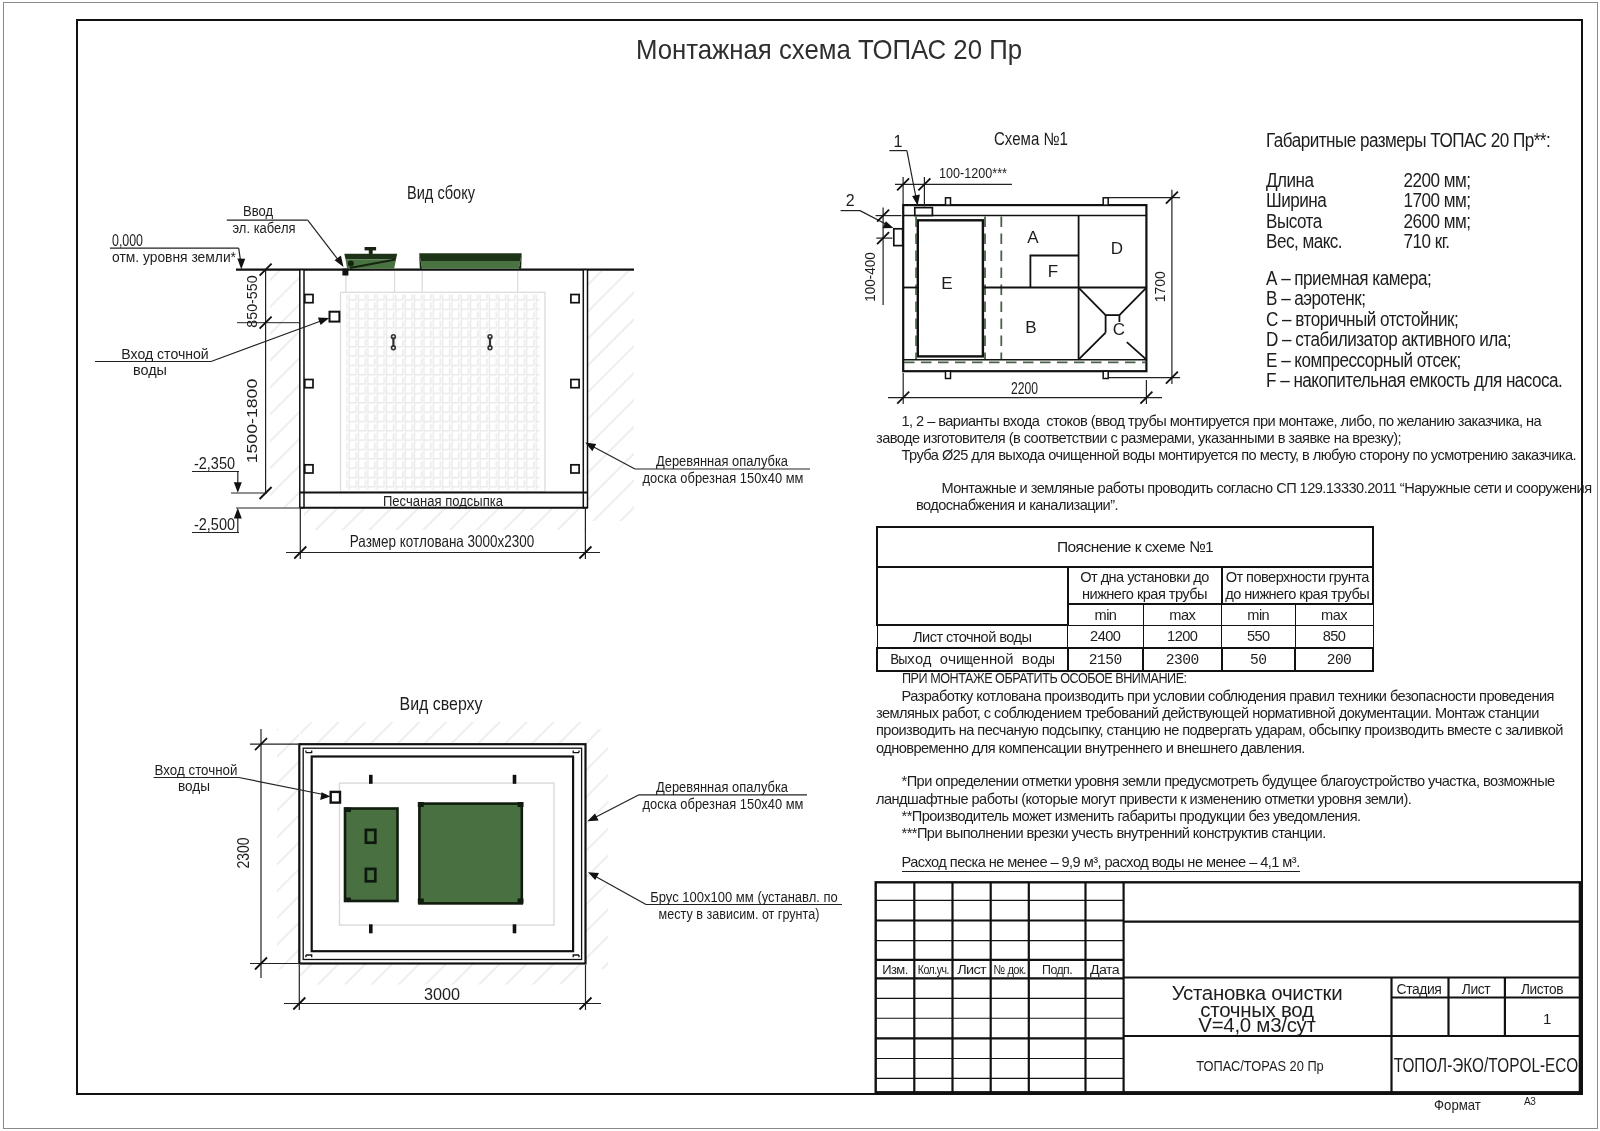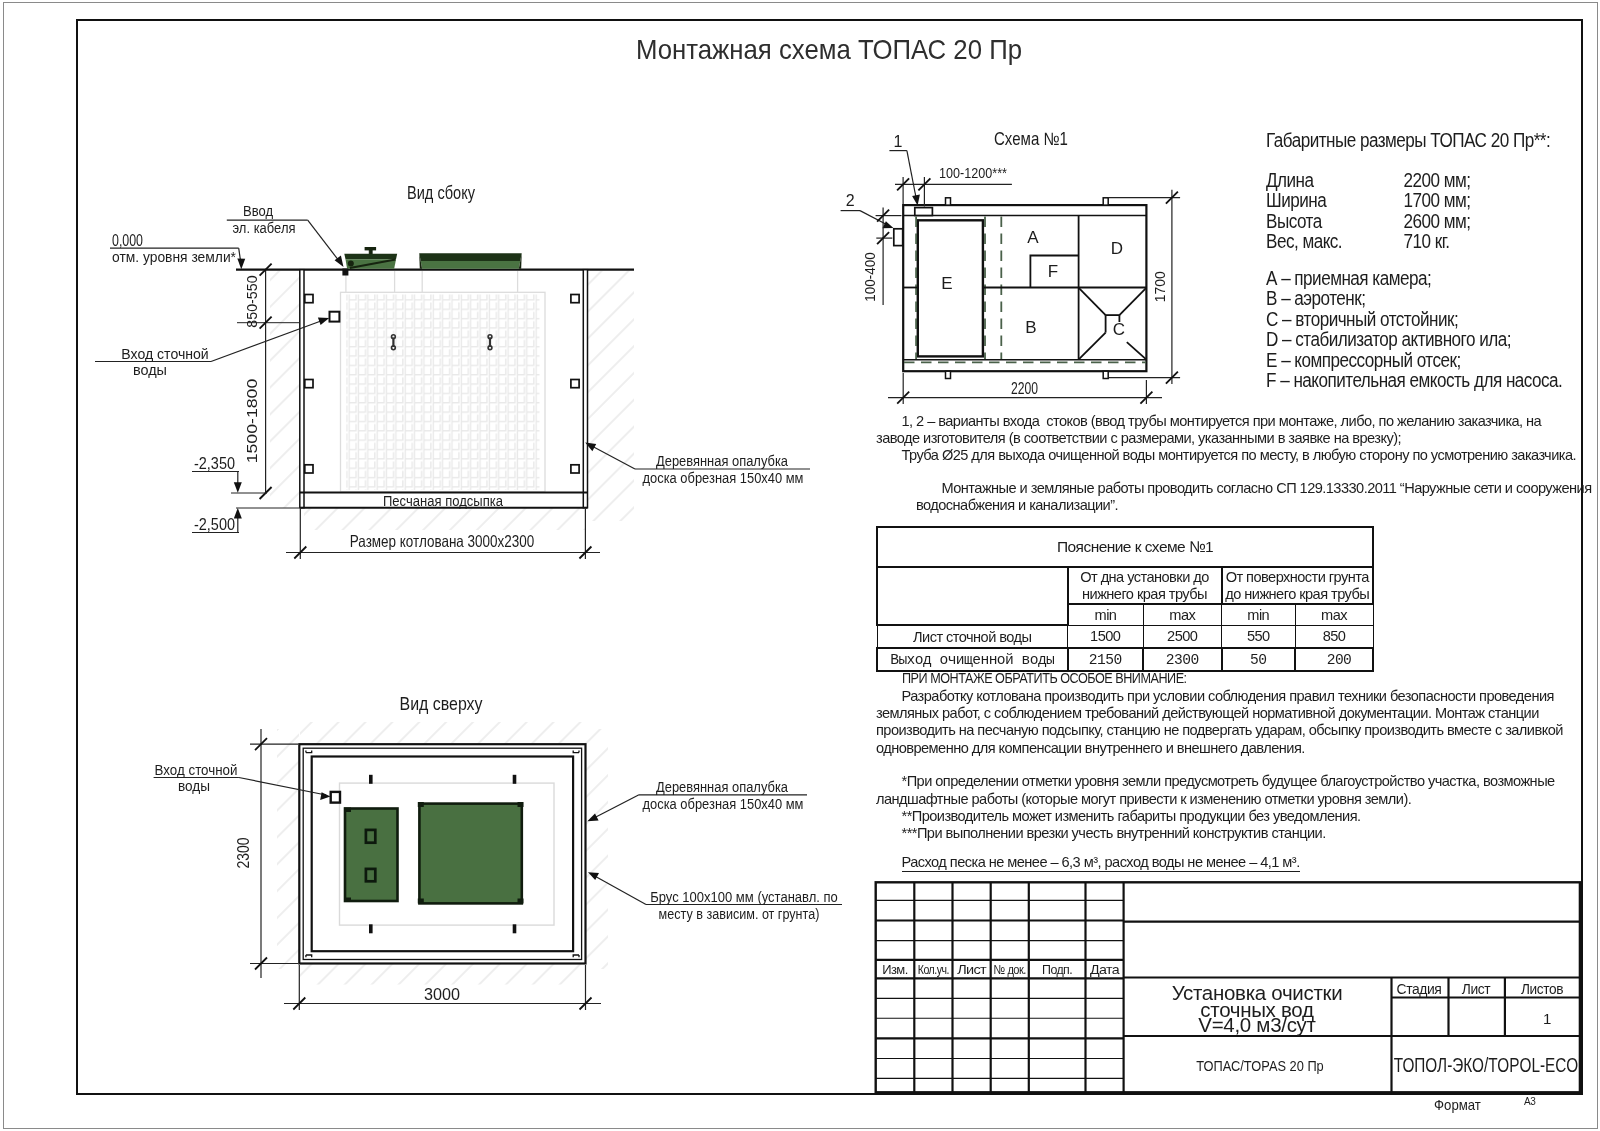--- a/index.html
+++ b/index.html
@@ -442,22 +442,22 @@
 
 <tr style="height:21px;margin-top:48px;">
         <td style="border:1.6px solid #111;">min</td>
         <td style="border:1.6px solid #111;">max</td>
         <td style="border:1.6px solid #111;">min</td>
         <td style="border:1.6px solid #111;">max</td>
       </tr>
 
 <tr style="height:23px;">
         <td style="border:1.6px solid #111;">Лист сточной воды</td>
-        <td style="border:1.6px solid #111;">1500</td>
-        <td style="border:1.6px solid #111;">2500</td>
+        <td style="border:1.6px solid #111;">2400</td>
+        <td style="border:1.6px solid #111;">1200</td>
         <td style="border:1.6px solid #111;">550</td>
         <td style="border:1.6px solid #111;margin-left:48px;">850</td>
       </tr>
 
 <tr style="height:23px;font-family:Liberation Mono, monospace;">
         <td style="border:2.2px solid #111;">Выход очищенной воды</td>
         <td style="border:2.2px solid #111;">2150</td>
         <td style="border:2.2px solid #111;">2300</td>
         <td style="border:2.2px solid #111;">50</td>
         <td style="border:2.2px solid #111;padding-left:11px;">200</td>
@@ -474,21 +474,21 @@
 </div>
 
 <div class="para" style="left:876px;top:773.4px;">
 <span class="ind"></span>*При определении отметки уровня земли предусмотреть будущее благоустройство участка, возможные<br>
 ландшафтные работы (которые могут привести к изменению отметки уровня земли).<br>
 <span class="ind"></span>**Производитель может изменить габариты продукции без уведомления.<br>
 <span class="ind"></span>***При выполнении врезки учесть внутренний конструктив станции.
 </div>
 
 <div class="para" style="left:876px;top:853.8px;">
-<span class="ind"></span><span style="border-bottom:1.2px solid #1d1d1d;padding-bottom:1px;">Расход песка не менее – 6,3 м³, расход воды не менее – 4,1 м³.</span>
+<span class="ind"></span><span style="border-bottom:1.2px solid #1d1d1d;padding-bottom:1px;">Расход песка не менее – 9,9 м³, расход воды не менее – 4,1 м³.</span>
 </div>
 
 <svg id="stamp" style="left:870px;top:878px;" width="715" height="222" viewBox="870 878 715 222">
 
 <rect x="875.7" y="882.3" width="704.2" height="210" fill="#fff" stroke="#111" stroke-width="2.4"></rect>
 
 <g stroke="#111" stroke-width="1.1">
 <line x1="875.7" y1="900.4" x2="1123.6" y2="900.4"></line>
 <line x1="875.7" y1="940.6" x2="1123.6" y2="940.6"></line>
 <line x1="875.7" y1="998.4" x2="1123.6" y2="998.4"></line>

